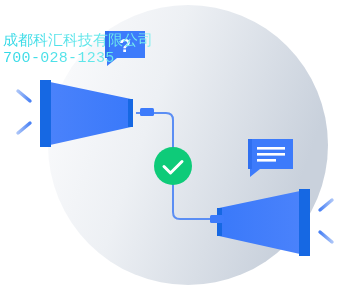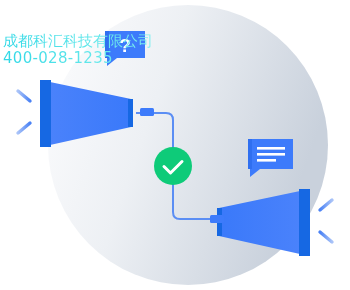--- a/index.html
+++ b/index.html
@@ -36,20 +36,21 @@
     white-space: nowrap;
     pointer-events: none;
     user-select: none;
   }
   .wm-line {
     display: block;
     background: linear-gradient(90deg, #2fd8e6 0%, #5fe6ea 55%, #7defee 100%);
     -webkit-background-clip: text;
     background-clip: text;
     color: transparent;
+    font-family: Liberation Mono, monospace;
     -webkit-text-fill-color: transparent;
   }
   .wm-line.wm-phone {
     font-size: 15px;
     letter-spacing: 0.3px;
   }
 </style>
 </head>
 <body>
 
@@ -129,16 +130,16 @@
     <g>
       <rect x="105" y="31" width="40" height="27" fill="#3d7bfb"></rect>
       <rect x="105" y="31" width="4" height="27" fill="#2f6ff0"></rect>
       <polygon points="107,58 117,58 107,66" fill="#3d7bfb"></polygon>
       <text x="125" y="52" text-anchor="middle" font-family="Liberation Sans, sans-serif" font-size="19" font-weight="bold" fill="#ffffff">?</text>
     </g>
   </svg>
 
   <div class="watermark">
     <span class="wm-line wm-company">成都科汇科技有限公司</span>
-    <span class="wm-line wm-phone">400-028-1235</span>
+    <span class="wm-line wm-phone">700-028-1235</span>
   </div>
 
 </div>
 
 </body></html>

